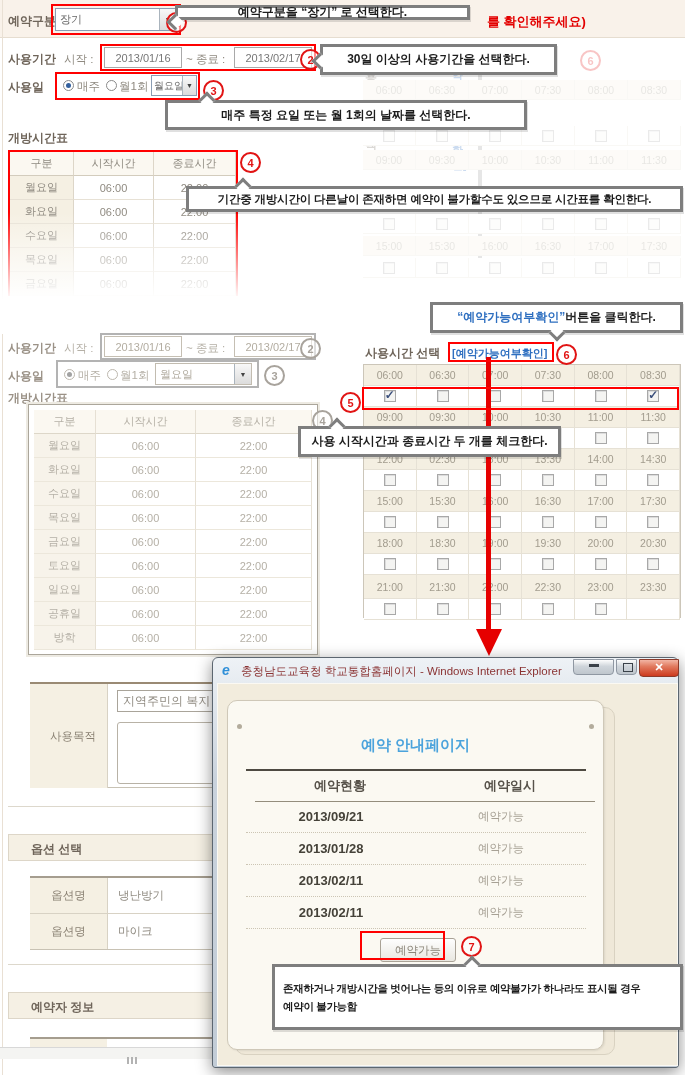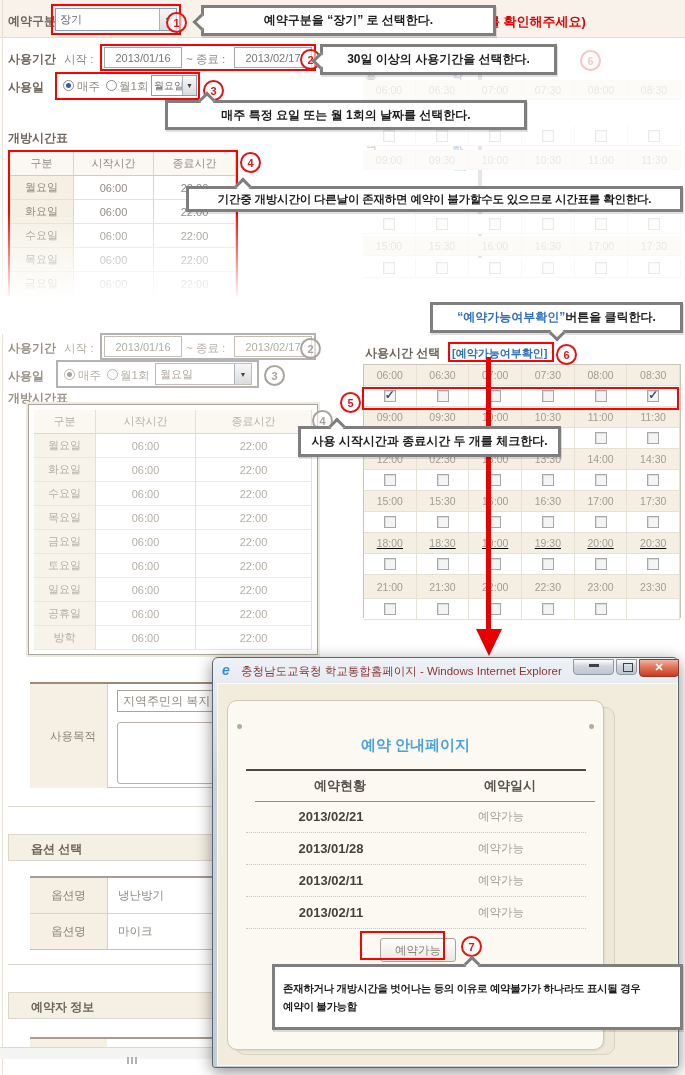--- a/index.html
+++ b/index.html
@@ -219,21 +219,21 @@
       </div>
       <div class="ftr" style="height: 24px;">
         <div class="ftc ftlab" style="width: 64px;">금요일</div>
         <div class="ftc" style="width: 80px;">06:00</div>
         <div class="ftc" style="width: 82px;">22:00</div>
       </div>
     </div>
   <div class="circ" style="left:240px;top:152px;">4</div>
   <div class="abs" style="left:0;top:212px;width:290px;height:122px;background:linear-gradient(rgba(255,255,255,0),#ffffff 72%);z-index:8;"></div>
 
-  <div class="callout" style="left:201px;top:5px;width:295px;height:31px;">
+  <div class="callout" style="left:175px;top:5px;width:295px;height:15px;">
     <span class="notch left"></span>
     <span>예약구분을 “장기” 로 선택한다.</span>
   </div>
   <div class="callout" style="left:320px;top:44px;width:237px;height:31px;">
     <span class="notch left"></span>
     <span>30일 이상의 사용기간을 선택한다.</span>
   </div>
   <div class="callout" style="left:165px;top:100px;width:362px;height:30px;">
     <span class="notch up" style="left:33px;"></span>
     <span>매주 특정 요일 또는 월 1회의 날짜를 선택한다.</span>
@@ -431,21 +431,21 @@
         <div class="gcell gchk">
           <div class="cb"></div>
         </div>
         <div class="gcell gchk">
           <div class="cb"></div>
         </div>
         <div class="gcell gchk">
           <div class="cb"></div>
         </div>
       </div>
-      <div class="grow" style="height: 21px; text-decoration: underline;">
+      <div class="grow" style="height: 21px;">
         <div class="gcell glab">18:00</div>
         <div class="gcell glab">18:30</div>
         <div class="gcell glab">19:00</div>
         <div class="gcell glab">19:30</div>
         <div class="gcell glab">20:00</div>
         <div class="gcell glab">20:30</div>
       </div>
       <div class="grow" style="height: 21px;">
         <div class="gcell gchk">
           <div class="cb"></div>
@@ -569,21 +569,21 @@
       <span style="position:absolute;left:9px;top:23px;width:5px;height:5px;border-radius:50%;background:#b3ac9c;"></span>
       <span style="position:absolute;right:9px;top:23px;width:5px;height:5px;border-radius:50%;background:#b3ac9c;"></span>
       <div style="position:absolute;left:0;top:35px;width:100%;text-align:center;color:#4ba3dc;font-weight:bold;font-size:15px;">예약 안내페이지</div>
       <div style="position:absolute;left:18px;top:68px;width:340px;height:2px;background:#4e4a42;"></div>
       <div style="position:absolute;left:27px;top:70px;width:340px;height:30px;display:flex;align-items:center;border-bottom:1px solid #948d7d;">
         <span style="width:170px;text-align:center;font-weight:bold;font-size:13px;color:#57524a;" title="예약현황">예약현황</span>
         <span style="width:170px;text-align:center;font-weight:bold;font-size:13px;color:#57524a;" title="예약일시">예약일시</span>
       </div>
       <div id="prow-mount" style="position:absolute;left:18px;top:100px;width:340px;">
           <div class="prow">
-            <div class="pc1">2013/02/21</div>
+            <div class="pc1">2013/09/21</div>
             <div class="pc2">예약가능</div>
           </div>
           <div class="prow">
             <div class="pc1">2013/01/28</div>
             <div class="pc2">예약가능</div>
           </div>
           <div class="prow">
             <div class="pc1">2013/02/11</div>
             <div class="pc2">예약가능</div>
           </div>

